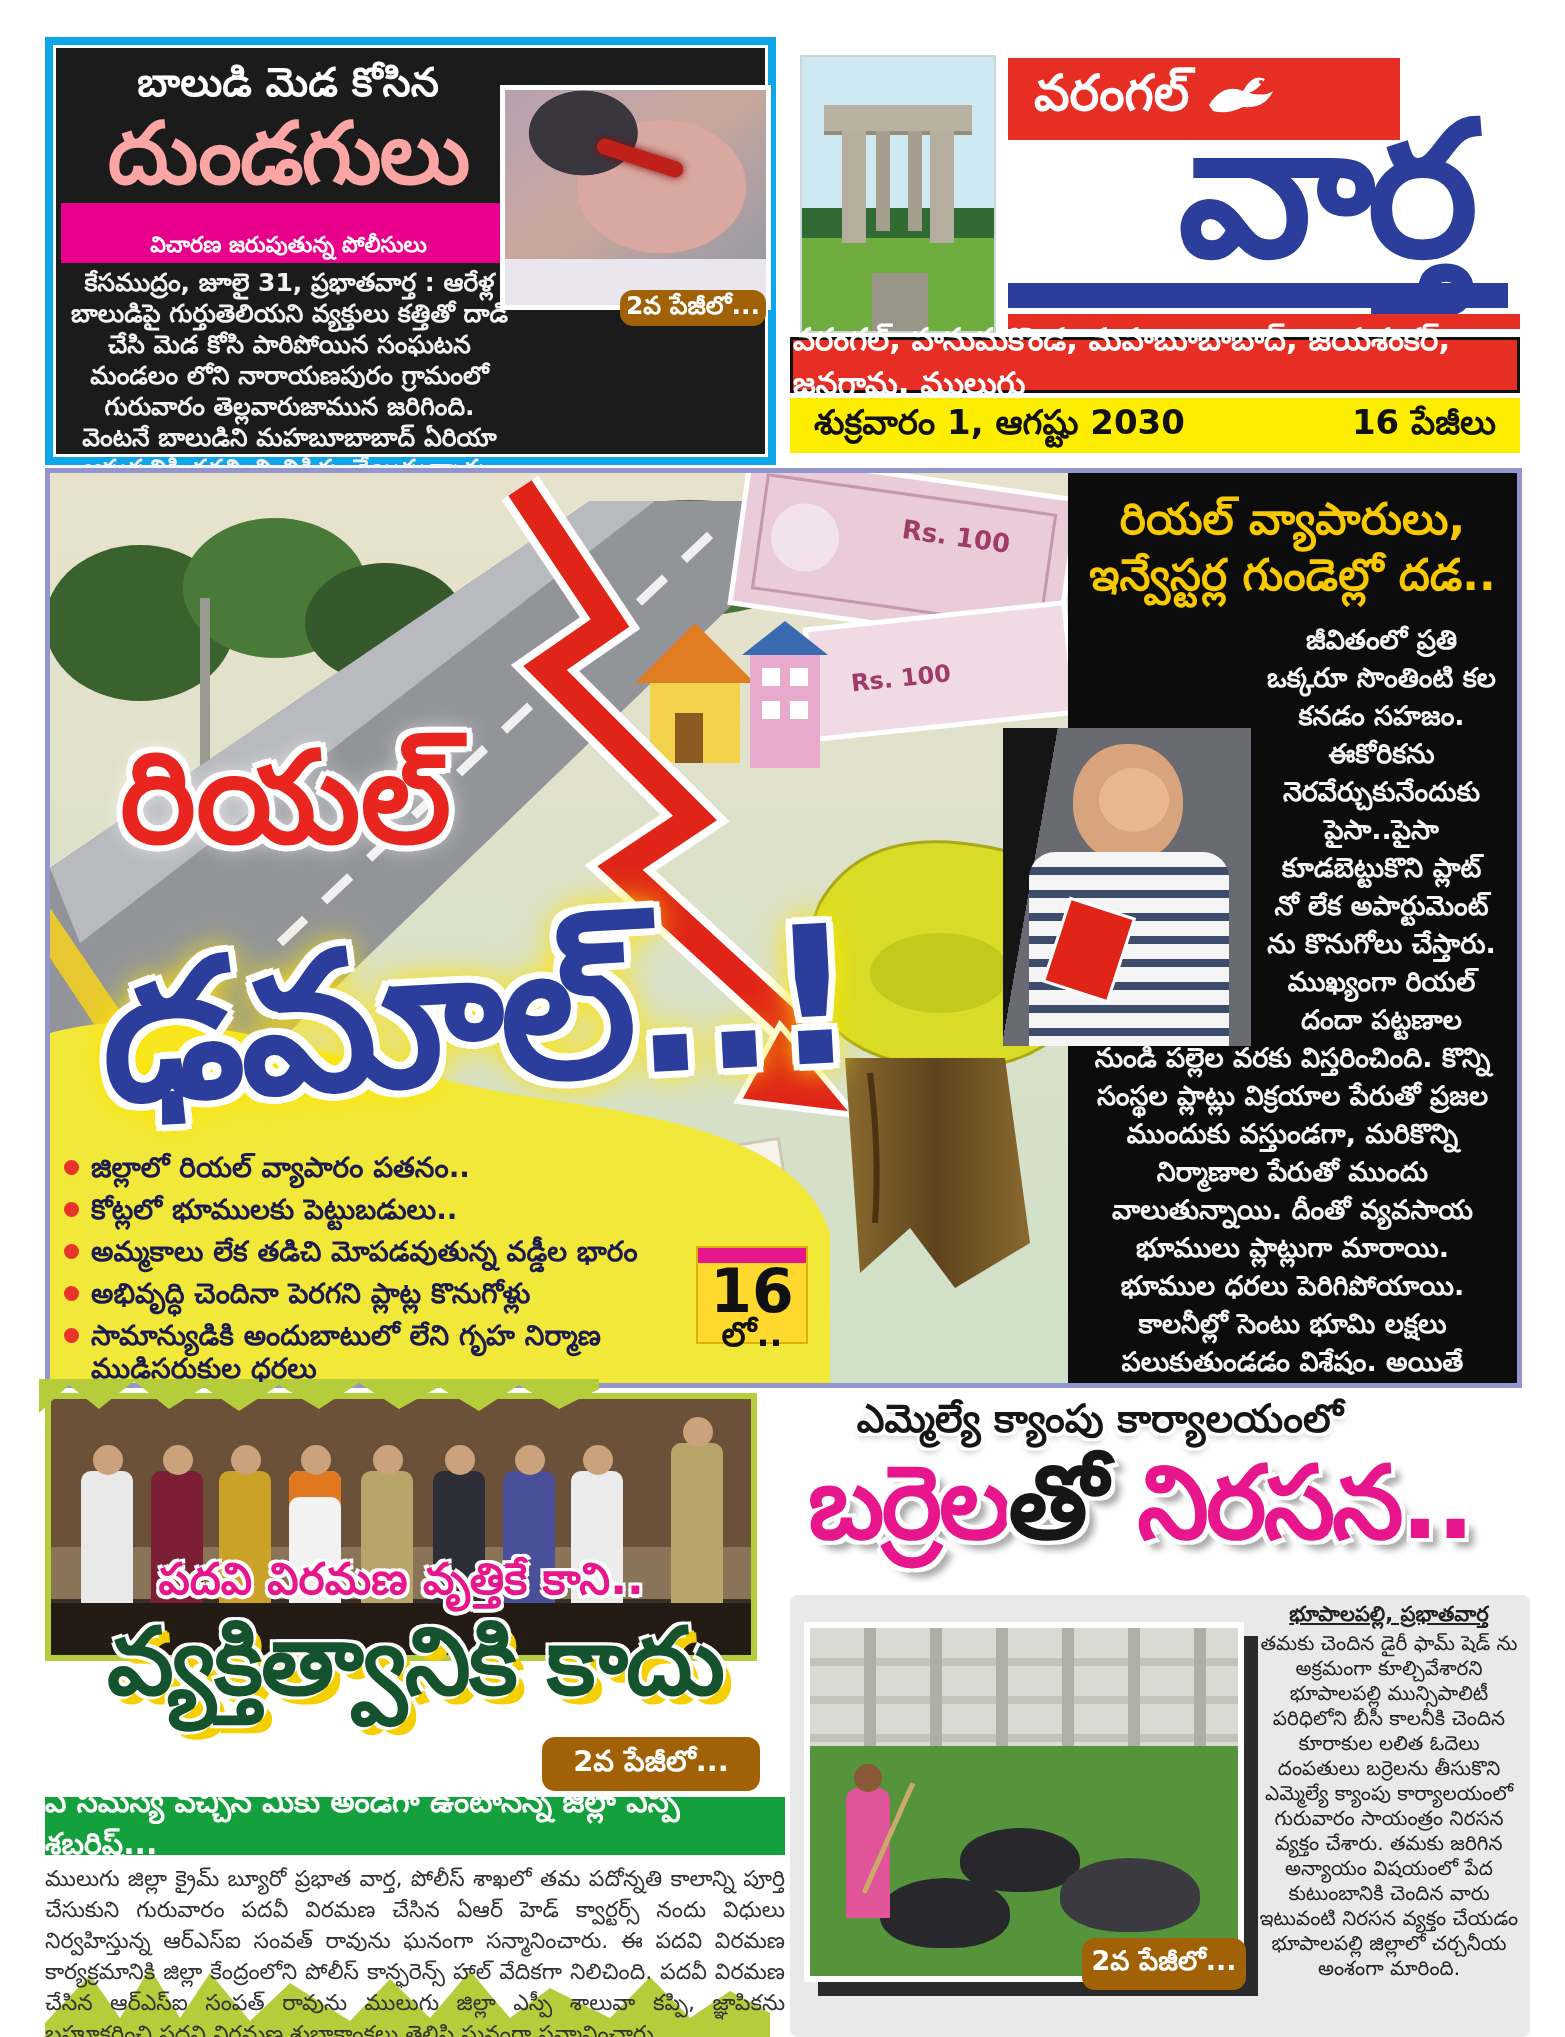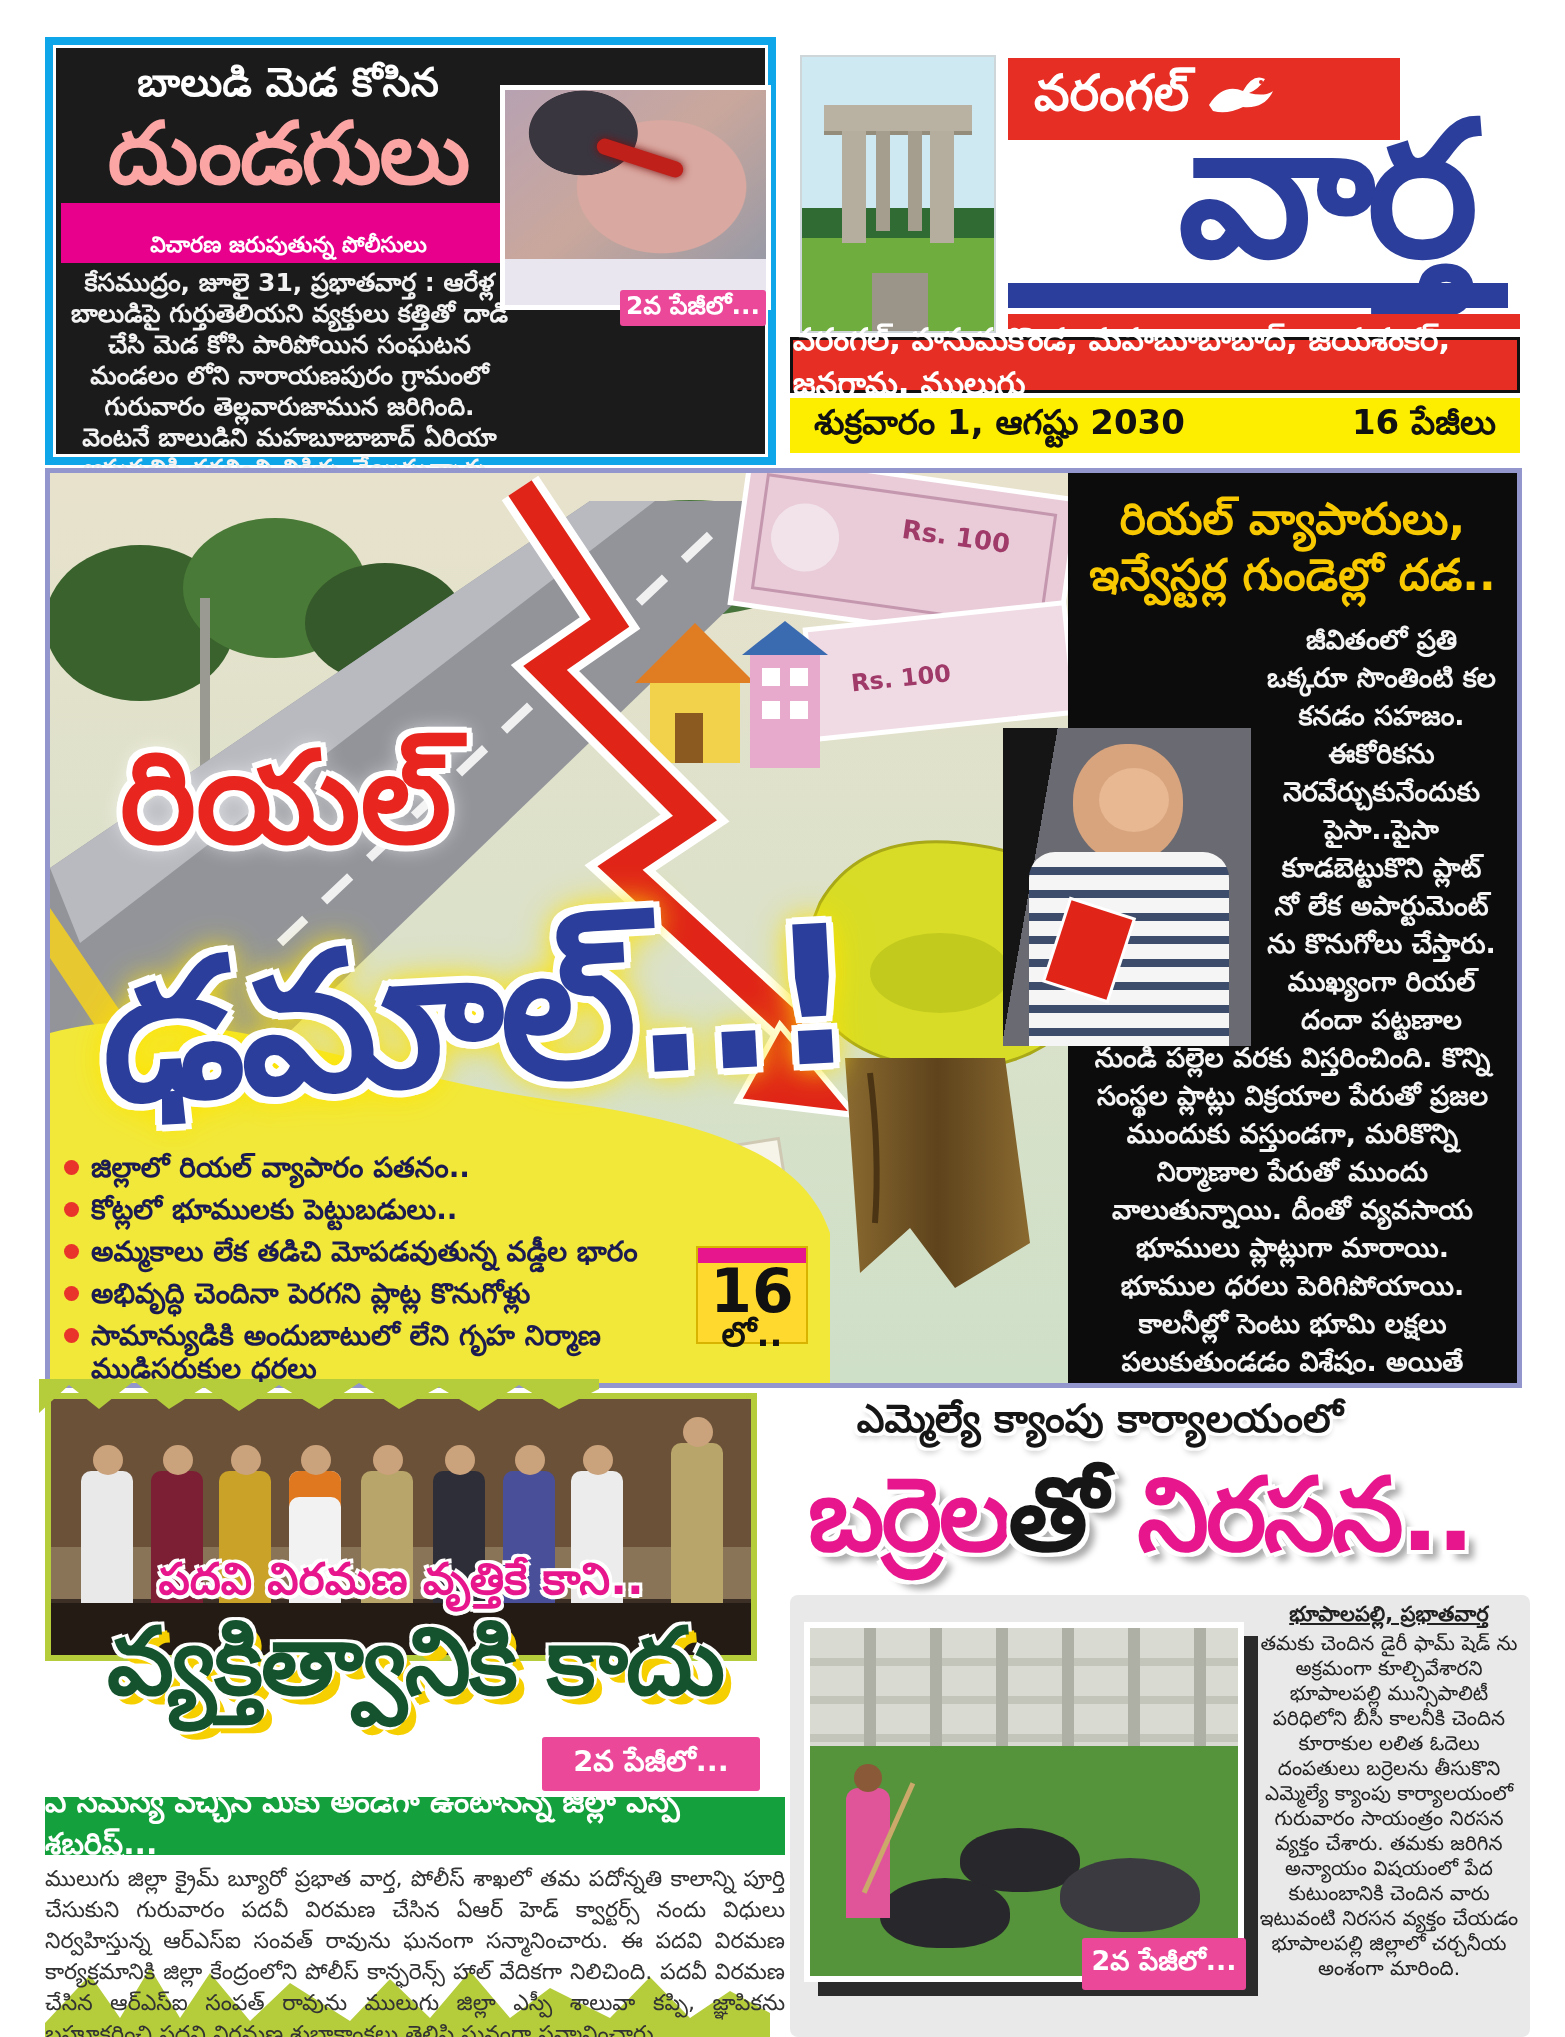--- a/index.html
+++ b/index.html
@@ -18,22 +18,22 @@
   .tl-body{position:absolute;left:14px;top:222px;width:445px;color:#f2f2f2;font-size:25px;
            line-height:31px;text-align:center;font-weight:bold;}
   .tl-photo{position:absolute;left:447px;top:40px;width:261px;height:215px;border:5px solid #fff;
             background:
               radial-gradient(90px 70px at 30% 20%, #3a3640 0 60%, transparent 61%),
               radial-gradient(140px 110px at 60% 45%, #d9a8a0 0 60%, transparent 61%),
               linear-gradient(140deg,#b7a2b2 0%, #caa79c 45%, #8d97a8 100%);overflow:hidden;}
   .tl-wound{position:absolute;left:90px;top:60px;width:90px;height:16px;background:#c0201a;
             transform:rotate(18deg);border-radius:8px;box-shadow:0 0 8px #7a0d0d;}
   .tl-cloth{position:absolute;left:0;bottom:0;width:100%;height:46px;background:#e9e6ef;}
-  .pbadge{position:absolute;background:#ec4899;color:#fff;font-weight:bold;display:flex;
-          align-items:center;justify-content:center;border-radius:3px;}
+  .pbadge{position:absolute;background:#a16207;color:#fff;font-weight:bold;display:flex;
+          align-items:center;justify-content:center;border-radius:13px;}
   .tl-badge{left:567px;top:245px;width:146px;height:36px;font-size:25px;}
 
   
   .arch-photo{position:absolute;left:800px;top:55px;width:192px;height:274px;border:2px solid #cfd6da;
               background:linear-gradient(#cfe9f2 0 55%, #2f6b33 55% 66%, #6fae3e 66% 100%);overflow:hidden;}
   .arch{position:absolute;left:22px;top:48px;width:148px;height:130px;}
   .arch .lintel{position:absolute;left:0;top:0;width:148px;height:26px;background:#b9b2a2;box-shadow:0 4px 0 #948d7c;}
   .arch .p1,.arch .p2{position:absolute;top:26px;width:24px;height:112px;background:#b5ae9e;box-shadow:inset 0 0 0 2px #8f English886f;}
   .arch .p1{left:18px;} .arch .p2{left:106px;}
   .arch .p3,.arch .p4{position:absolute;top:26px;width:14px;height:100px;background:#a59e8e;}
@@ -110,21 +110,21 @@
             text-align:justify;z-index:2;}
   .zigbot{position:absolute;left:0;top:578px;width:725px;height:74px;z-index:1;}
 
   
   .pro{position:absolute;left:790px;top:1390px;width:740px;height:647px;}
   .pro-kicker{position:absolute;left:0;top:6px;width:620px;text-align:center;color:#161616;
               font-size:39px;font-weight:800;
               text-shadow:-3px -3px 0 #fff,3px -3px 0 #fff,-3px 3px 0 #fff,3px 3px 0 #fff,0 5px 6px rgba(0,0,0,.25);}
   .pro-headline{position:absolute;left:0;top:52px;width:700px;text-align:center;font-size:102px;font-weight:800;
                 letter-spacing:-3px;line-height:1.2;
-                text-shadow:-4px -4px 0 #fff,4px -4px 0 #fff,-4px 4px 0 #fff,4px 4px 0 #fff,9px 9px 7px rgba(0,0,0,.35);margin-top:12px;}
+                text-shadow:-4px -4px 0 #fff,4px -4px 0 #fff,-4px 4px 0 #fff,4px 4px 0 #fff,9px 9px 7px rgba(0,0,0,.35);}
   .hl-pink{color:#e8168c;} .hl-black{color:#161616;}
   .pro-panel{position:absolute;left:0;top:205px;width:740px;height:442px;background:#e9e9e9;border-radius:8px;}
   .buf-photo{position:absolute;left:14px;top:232px;width:440px;height:360px;border:6px solid #fff;box-sizing:border-box;
              background:linear-gradient(#d9dad2 0 34%, #55943a 34% 100%);overflow:hidden;
              box-shadow:14px 14px 0 #2b2b2b;}
   .windows{position:absolute;left:0;top:0;width:100%;height:34%;
            background:repeating-linear-gradient(90deg,transparent 0 54px,#aeb0a6 54px 66px),
                       repeating-linear-gradient(180deg,transparent 0 30px,#c3c5bb 30px 38px);}
   .buf{position:absolute;width:120px;height:64px;border-radius:50% 50% 44% 44%;background:#28282c;}
   .b1{left:150px;top:200px;} .b2{left:250px;top:230px;width:140px;height:74px;background:#3a3a40;}

